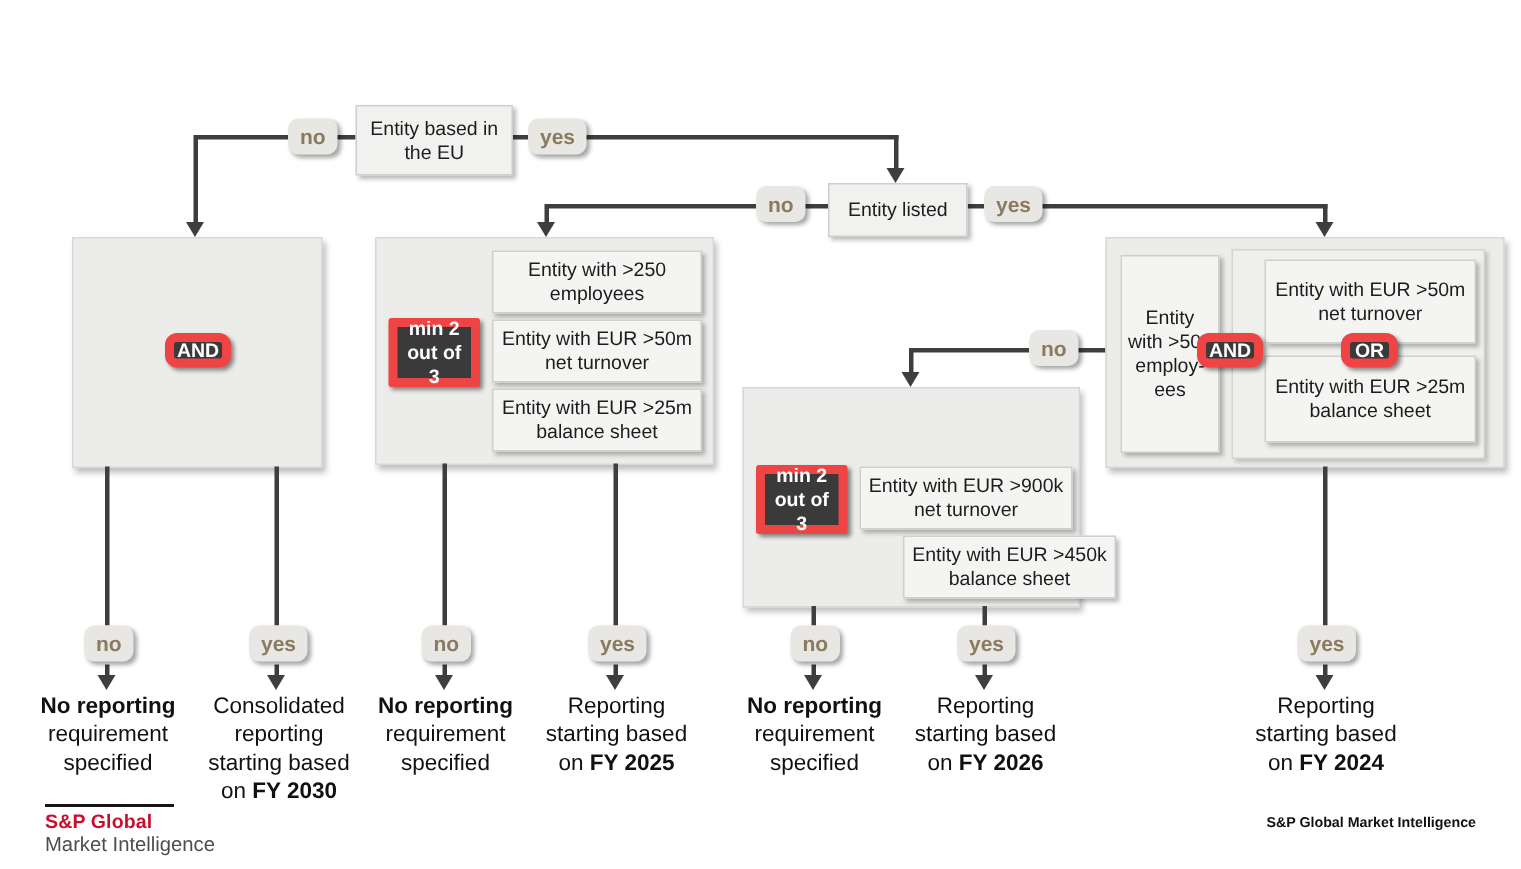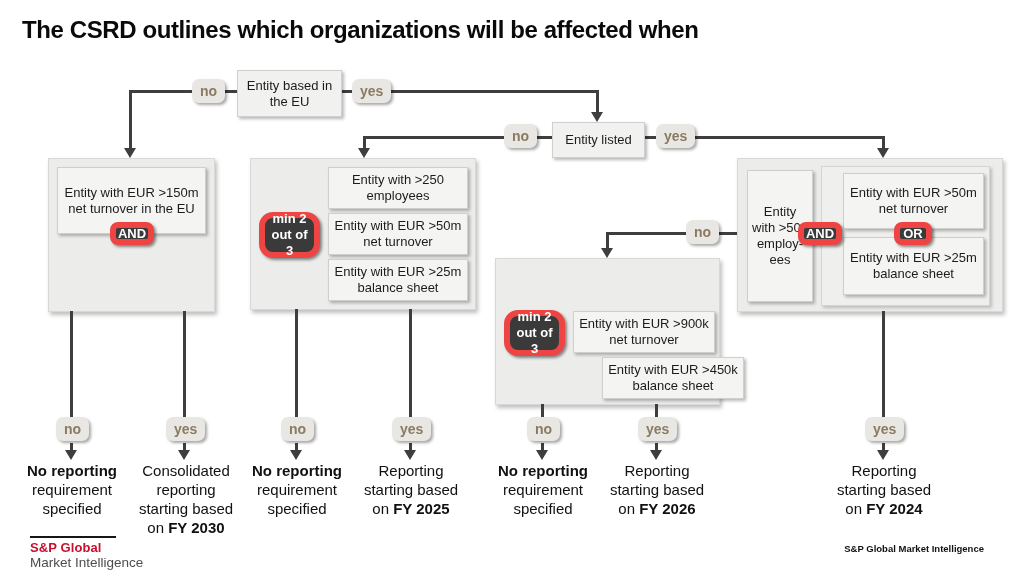--- a/index.html
+++ b/index.html
@@ -27,36 +27,35 @@
   .grp{position:absolute;background:var(--grp-bg);border:1px solid var(--grp-br);box-shadow:2px 3px 4px rgba(0,0,0,0.25);}
   
   .box{position:absolute;background:var(--box-bg);border:1px solid var(--box-br);box-shadow:2px 2px 3px rgba(0,0,0,0.28);
        display:flex;align-items:center;justify-content:center;text-align:center;
        font-size:13px;color:#1c1c1c;line-height:16px;padding:3px 4px;}
   .subgrp{position:absolute;background:#efefed;border:1px solid #d4d4d2;box-shadow:2px 2px 3px rgba(0,0,0,0.2);}
   
   .badge{position:absolute;background:var(--badge-bg);color:#ffffff;font-weight:700;font-size:13px;
          border:6px solid #ef4444;border-radius:8px;box-shadow:2px 2px 3px rgba(0,0,0,0.45);
          display:flex;align-items:center;justify-content:center;text-align:center;z-index:6;line-height:16px;padding:2px 5px;}
-  .badge.big{border-radius:14px;}
+  .badge.big{border-radius:2px;}
   
   .outcome{position:absolute;top:461px;width:112px;text-align:center;font-size:15px;line-height:19px;color:#111;}
   .outcome b{font-weight:700;}
   
   .logo-rule{position:absolute;left:30px;top:536px;width:86px;height:2px;background:#161616;}
   .logo-brand{position:absolute;left:30px;top:540px;font-size:13px;font-weight:700;color:#c8102e;letter-spacing:0.1px;}
   .logo-div{position:absolute;left:30px;top:555px;font-size:13.5px;font-weight:400;color:#4d4d4d;}
   .attr{position:absolute;left:804px;top:543px;width:180px;text-align:right;font-size:9.5px;font-weight:700;color:#111;}
 </style>
 </head>
 <body>
 
 <div class="canvas">
 
-  <div class="title">The CSRD outlines which organizations will be affected when</div>
 
   <div class="lh" style="left:130px;top:90px;width:108px;"></div>
   <div class="lv" style="left:129px;top:90px;height:58px;"></div>
   <div class="arr" style="left:124px;top:148px;"></div>
 
   <div class="lh" style="left:342px;top:90px;width:257px;"></div>
   <div class="lv" style="left:596px;top:90px;height:22px;"></div>
   <div class="arr" style="left:591px;top:112px;"></div>
 
   <div class="lh" style="left:364px;top:136px;width:188px;"></div>
@@ -78,23 +77,20 @@
     <span>Entity listed</span>
   </div>
 
   <div class="lbl" style="left:192px;top:79px;">no</div>
   <div class="lbl" style="left:352px;top:79px;">yes</div>
   <div class="lbl" style="left:504px;top:124px;">no</div>
   <div class="lbl" style="left:656px;top:124px;">yes</div>
   <div class="lbl" style="left:686px;top:220px;">no</div>
 
   <div class="grp" style="left:48px;top:158px;width:167px;height:154px;"></div>
-  <div class="box" style="left:57px;top:167px;width:149px;height:67px;">
-    <span>Entity with EUR &gt;150m net turnover in the EU</span>
-  </div>
   <div class="badge" style="left:110px;top:222px;width:44px;height:23px;">AND</div>
 
   <div class="grp" style="left:250px;top:158px;width:226px;height:152px;"></div>
   <div class="badge big" style="left:259px;top:212px;width:61px;height:46px;">min 2 out of 3</div>
   <div class="box" style="left:328px;top:167px;width:140px;height:42px;">
     <span>Entity with &gt;250 employees</span>
   </div>
   <div class="box" style="left:328px;top:213px;width:140px;height:42px;">
     <span>Entity with EUR &gt;50m net turnover</span>
   </div>

